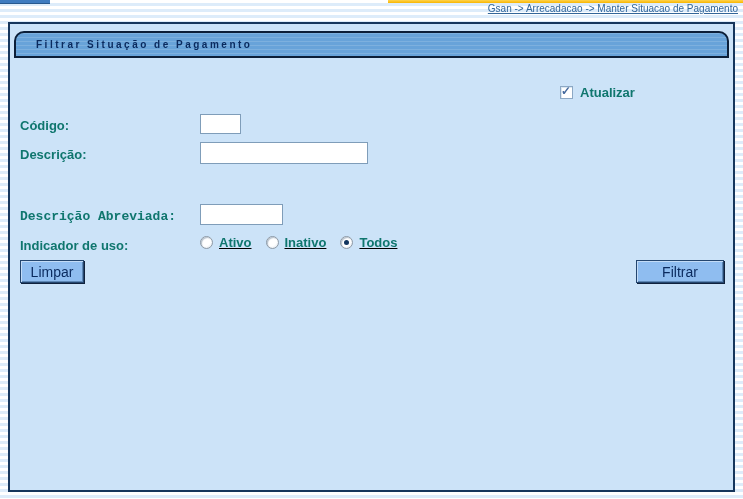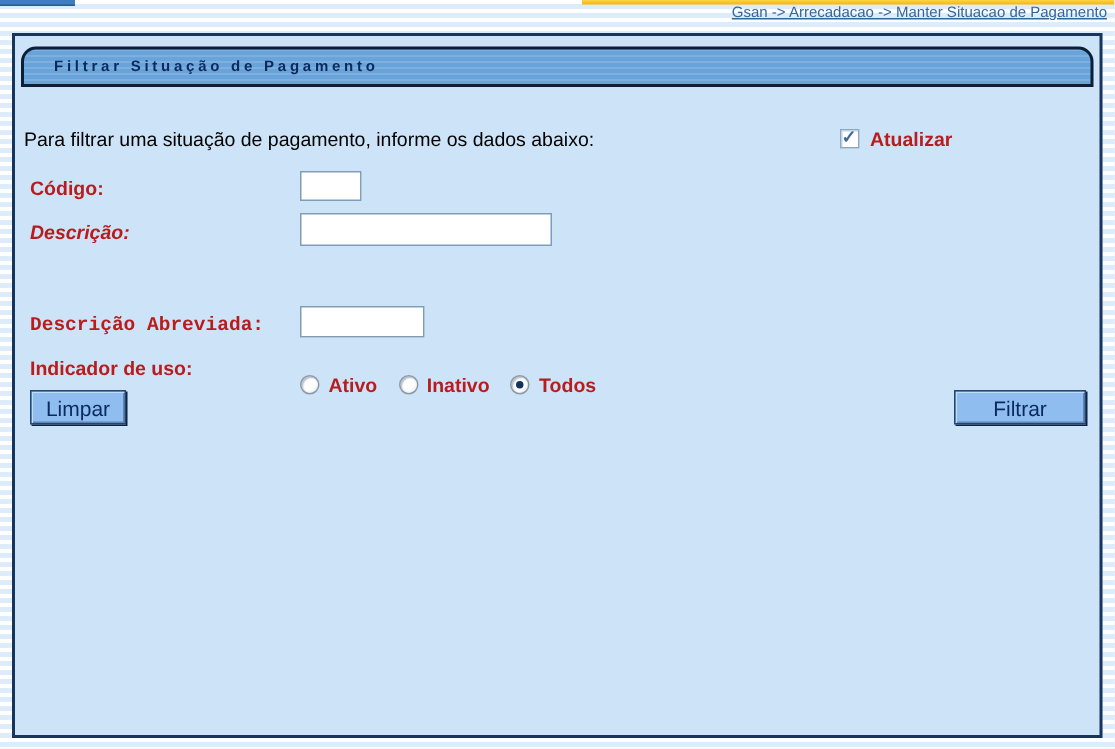--- a/index.html
+++ b/index.html
@@ -41,21 +41,21 @@
       repeating-linear-gradient(180deg, rgba(255,255,255,.14) 0 1px, rgba(0,0,0,0) 1px 4px),
       var(--titlebar-bg,#68a3d9);
     border:2px solid var(--titlebar-border,#0c1f38);
     border-radius:10px 10px 0 0;
     line-height:23px; padding-left:20px;
     font-size:10px; font-weight:bold; letter-spacing:2.5px;
     color:var(--titlebar-text,#0a2a5e);
   }
 
   .row { position:absolute; display:flex; align-items:center; font-size:13px; color:#000; }
-  .lbl { font-weight:bold; font-size:13px; color:#b91c1c; white-space:nowrap; }
+  .lbl { font-weight:bold; font-size:13px; color:#0f766e; white-space:nowrap; }
   .plain { font-weight:normal; }
 
   input[type=text] {
     position:absolute;
     border:1px solid var(--input-border,#7f9db9);
     background:#fff; font-family:"Liberation Sans",sans-serif;
     font-size:13px; padding:1px 3px;
   }
   #codigo-input   { left:190px; top:90px;  width:41px;  height:20px; }
   #descricao-input{ left:190px; top:118px; width:168px; height:22px; }
@@ -110,50 +110,47 @@
 <div class="top-strip">
   <div class="topbar-blue"></div>
   <div class="topbar-yellow"></div>
   <a class="breadcrumb">Gsan -&gt; Arrecadacao -&gt; Manter Situacao de Pagamento</a>
 </div>
 
 <div class="panel">
 
   <div class="titlebar">Filtrar Situação de Pagamento</div>
 
-  <div class="row" style="left:6px; top:58px; height:20px;">
-    <span class="plain">Para filtrar uma situação de pagamento, informe os dados abaixo:</span>
-  </div>
   <div class="row" style="left:550px; top:58px; height:20px;">
     <span class="checkbox on">
         <span class="check">✓</span>
       </span>
     <span class="lbl" style="margin-left:7px;">Atualizar</span>
   </div>
 
   <div class="row" style="left:10px; top:92px; height:18px;">
     <span class="lbl">Código:</span>
   </div>
   <input type="text" id="codigo-input" value="" style="">
 
-  <div class="row" style="left:10px; top:121px; height:18px;font-style:italic;">
+  <div class="row" style="left:10px; top:121px; height:18px;">
     <span class="lbl">Descrição:</span>
   </div>
   <input type="text" id="descricao-input" value="" style="">
 
 
   <div class="row" style="left:10px; top:183px; height:18px;font-family:Liberation Mono, monospace;">
     <span class="lbl">Descrição Abreviada:</span>
   </div>
   <input type="text" id="abrev-input" value="" style="">
 
   <div class="row" style="left:10px; top:212px; height:18px;">
     <span class="lbl">Indicador de uso:</span>
   </div>
-  <div class="row" style="left:190px; top:224px; height:16px;">
+  <div class="row" style="left:190px; top:210px; height:16px;text-decoration:underline;">
     <span class="radio"></span>
     <span class="radio-label lbl">Ativo</span>
     <span class="radio radio-gap"></span>
     <span class="radio-label lbl">Inativo</span>
     <span class="radio radio-gap on"></span>
     <span class="radio-label lbl">Todos</span>
   </div>
 
   <button class="btn" id="limpar-btn">Limpar</button>
   <button class="btn" id="filtrar-btn">Filtrar</button>

